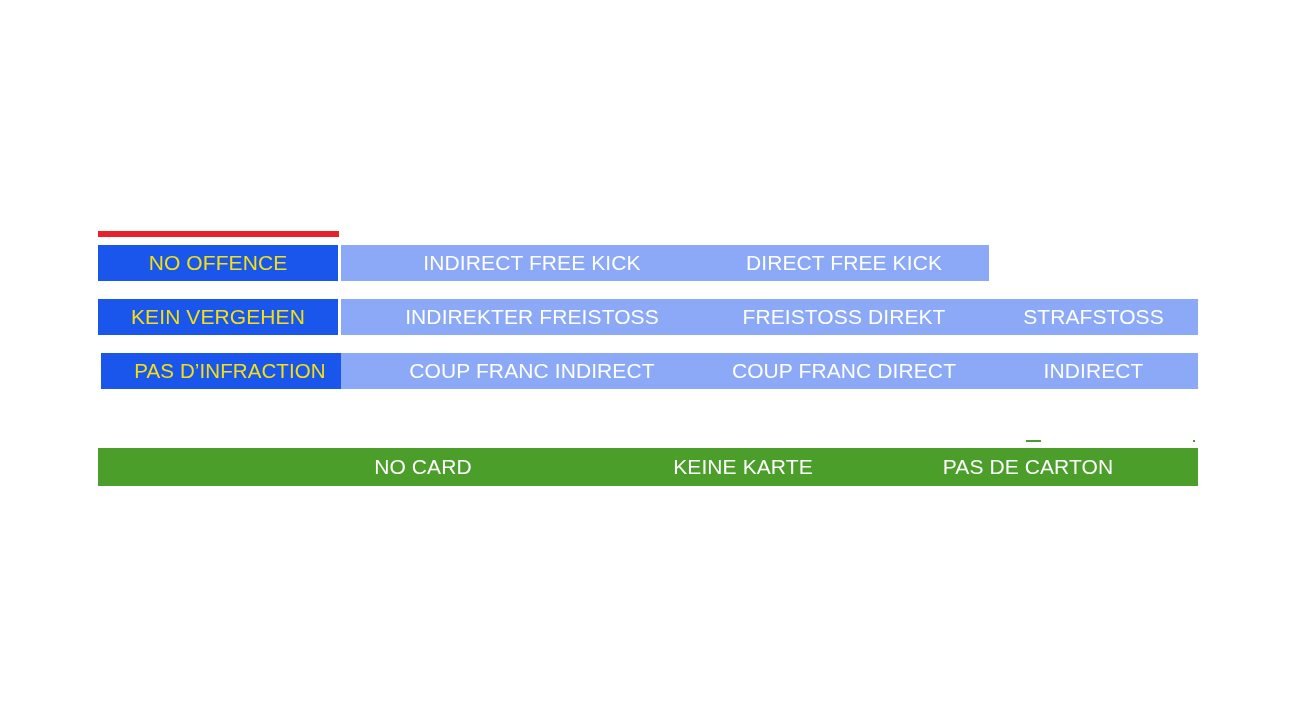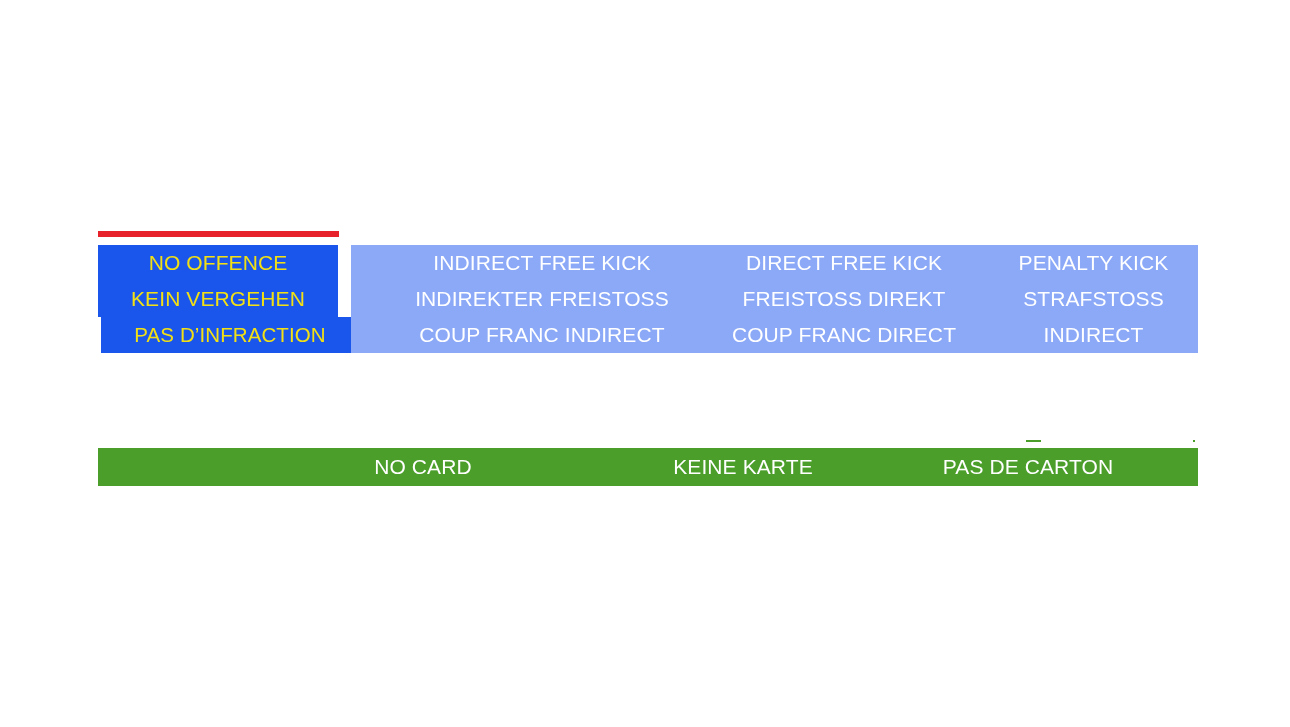--- a/index.html
+++ b/index.html
@@ -37,21 +37,21 @@
   .offence-table {
     position: absolute;
     left: 98px;
     top: 245px;
     width: 1100px;
   }
 
   .offence-row {
     position: relative;
     height: 36px;
-    margin-bottom: 0;
+    margin-bottom: 18px;
   }
   .offence-row:last-child { margin-bottom: 0; }
 
   .cell {
     position: absolute;
     top: 0;
     height: 36px;
     display: flex;
     align-items: center;
     justify-content: center;
@@ -74,21 +74,21 @@
     font-size: 20.5px;
   }
 
   
   .cell-opt {
     background: #8CA9F8;
     color: #FFFFFF;
     font-size: 21px;
     letter-spacing: 0.1px;
   }
-  .cell-opt-1 { left: 253px; width: 358px; padding-left: 24px; }
+  .cell-opt-1 { left: 243px; width: 358px; padding-left: 24px; }
   .cell-opt-2 { left: 601px; width: 290px; }
   .cell-opt-3 { left: 891px; width: 209px; }
 
   
   .card-strip {
     position: absolute;
     left: 98px;
     top: 448px;
     width: 1100px;
     height: 38px;
@@ -136,21 +136,20 @@
 <div class="slide">
 
   <div class="accent-rule"></div>
 
   <div class="offence-table">
 
     <div class="offence-row row-en">
       <div class="cell cell-label">NO OFFENCE</div>
       <div class="cell cell-opt cell-opt-1">INDIRECT FREE KICK</div>
       <div class="cell cell-opt cell-opt-2">DIRECT FREE KICK</div>
-      <div class="cell cell-opt cell-opt-3">PENALTY KICK</div>
     </div>
 
     <div class="offence-row row-de">
       <div class="cell cell-label">KEIN VERGEHEN</div>
       <div class="cell cell-opt cell-opt-1">INDIREKTER FREISTOSS</div>
       <div class="cell cell-opt cell-opt-2">FREISTOSS DIREKT</div>
       <div class="cell cell-opt cell-opt-3">STRAFSTOSS</div>
     </div>
 
     <div class="offence-row row-fr">

